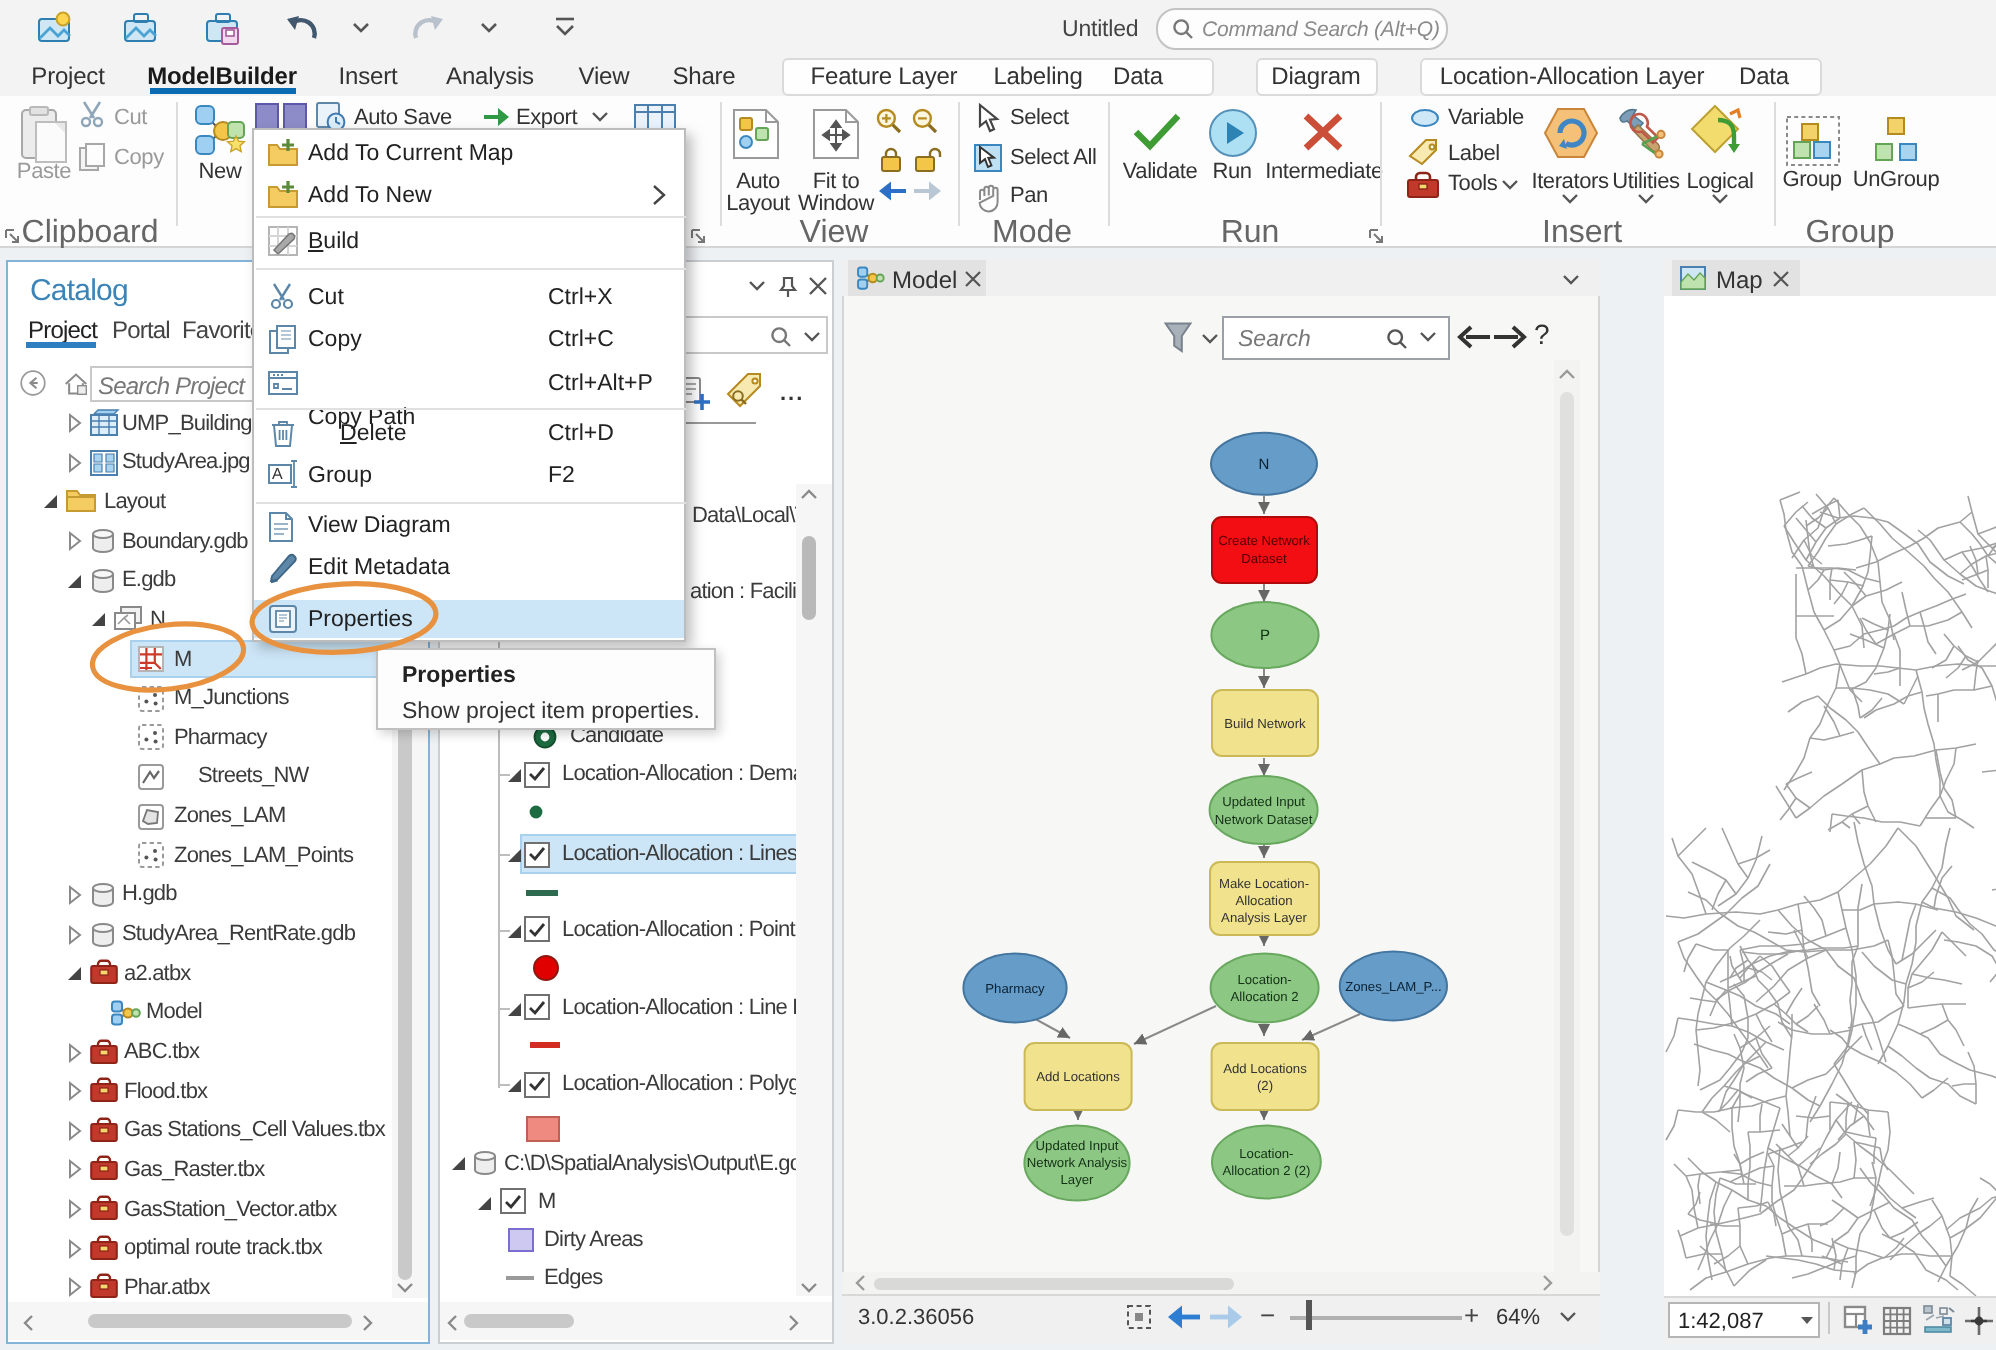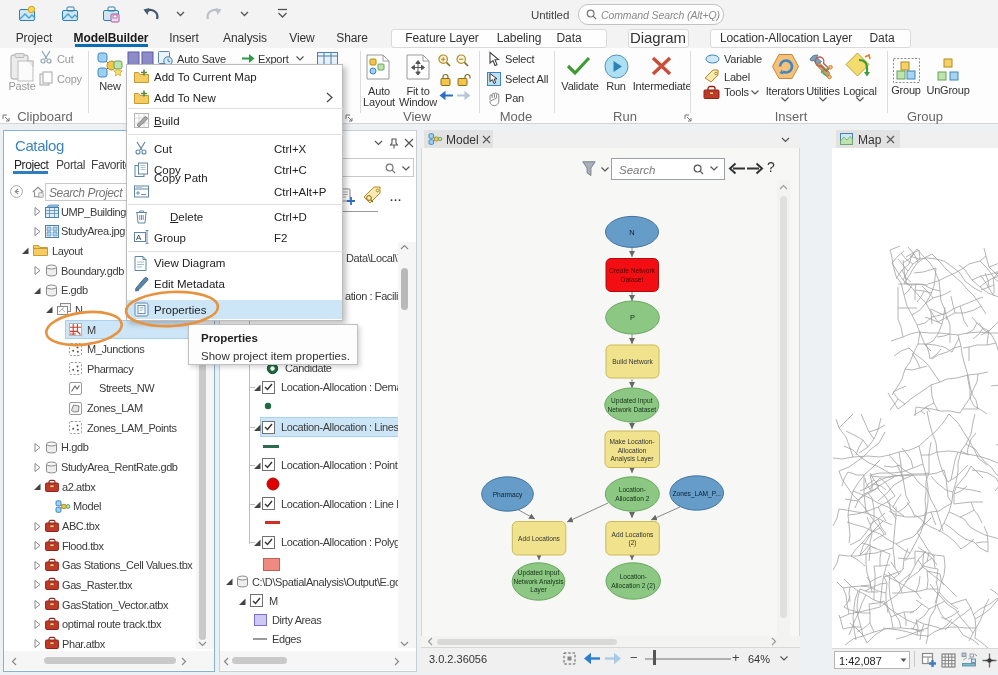--- a/index.html
+++ b/index.html
@@ -4,21 +4,21 @@
 <style>
 *{margin:0;padding:0;box-sizing:border-box}
 body{font-family:"Liberation Sans",sans-serif;background:#fff}
 #app{position:relative;width:998px;height:675px;overflow:hidden;background:#f1f1f1;font-family:"Liberation Sans",sans-serif}
 .a{position:absolute}
 .t{position:absolute;white-space:nowrap;line-height:14px;color:#3b3b3b;font-size:11.5px}
 #catalog .t,#contents .t{font-size:11px;letter-spacing:-0.4px}
 .tc{transform:translateX(-50%)}
 #ribbon .t{font-size:11px;letter-spacing:-0.2px}
 #app>.t{font-size:11.5px;letter-spacing:-0.1px}
-.grplabel{position:absolute;white-space:nowrap;font-size:13px;color:#666;line-height:12px;transform:translateX(-50%)}
+.grplabel{position:absolute;white-space:nowrap;font-size:16px;color:#666;line-height:12px;transform:translateX(-50%)}
 .vdiv{position:absolute;width:1px;background:#dcdcdc}
 svg{position:absolute;overflow:visible}
 </style>
 </head>
 <body>
 <div id="app">
 
 <div class="a" style="left:0;top:0;width:998px;height:28px;background:#f3f3f3"></div>
 <div class="t" style="left:531px;top:8px;font-size:11.5px;color:#444">Untitled</div>
 <div class="a" style="left:578px;top:4px;width:146px;height:21px;background:#fdfdfd;border:1px solid #c3c3c3;border-radius:10px"></div>
@@ -69,21 +69,21 @@
 <div class="a" style="left:75px;top:44px;width:73px;height:3px;background:#0b6cb4"></div>
 <div class="t tc" style="left:184px;top:31px;font-size:12px;color:#333">Insert</div>
 <div class="t tc" style="left:245px;top:31px;font-size:12px;color:#333">Analysis</div>
 <div class="t tc" style="left:302px;top:31px;font-size:12px;color:#333">View</div>
 <div class="t tc" style="left:352px;top:31px;font-size:12px;color:#333">Share</div>
 <div class="a" style="left:391px;top:29px;width:216px;height:19px;background:#fefefe;border:1px solid #dadada;border-radius:3px"></div>
 <div class="t tc" style="left:442px;top:31px;font-size:12px;color:#333">Feature Layer</div>
 <div class="t tc" style="left:519px;top:31px;font-size:12px;color:#333">Labeling</div>
 <div class="t tc" style="left:569px;top:31px;font-size:12px;color:#333">Data</div>
 <div class="a" style="left:628px;top:29px;width:61px;height:19px;background:#fefefe;border:1px solid #dadada;border-radius:3px"></div>
-<div class="t tc" style="left:658px;top:31px;font-size:15px;color:#333">Diagram</div>
+<div class="t tc" style="left:658px;top:31px;font-size:12px;color:#333">Diagram</div>
 <div class="a" style="left:710px;top:29px;width:201px;height:19px;background:#fefefe;border:1px solid #dadada;border-radius:3px"></div>
 <div class="t tc" style="left:786px;top:31px;font-size:12px;color:#333">Location-Allocation Layer</div>
 <div class="t tc" style="left:882px;top:31px;font-size:12px;color:#333">Data</div>
 
 <div class="a" style="left:0;top:48px;width:998px;height:76px;background:#fdfdfd;border-bottom:1px solid #d5d5d5"></div>
 <div id="ribbon" class="a" style="left:0;top:48px;width:998px;height:76px">
 
 <svg style="left:10px;top:5px" width="25" height="30" viewBox="0 0 25 30">
         <rect x="1" y="2" width="17" height="24" rx="2" fill="#ececec" stroke="#a8a8a8"></rect>
         <rect x="5" y="0.5" width="9" height="4" rx="1" fill="#e2e2e2" stroke="#b9b9b9"></rect>
@@ -1181,21 +1181,21 @@
         <path d="M6.5 3.5 h5 M6.5 5.5 h5 M6.5 7.5 h5" stroke="#9ab5c9" stroke-width="0.8"></path>
       </svg>
 <div class="t" style="left:27px;top:98px;color:#222">Copy</div>
 <div class="t" style="left:147px;top:98px;color:#222">Ctrl+C</div>
 <svg style="left:7px;top:119px" width="15" height="14" viewBox="0 0 15 14">
         <rect x="0.5" y="2" width="14" height="11" fill="#fff" stroke="#5d87a8"></rect>
         <path d="M0.5 5 h14" stroke="#5d87a8"></path>
         <path d="M2.5 3.5 h1 M4.5 3.5 h1 M6.5 3.5 h1" stroke="#5d87a8" stroke-width="0.9"></path>
         <path d="M3 8 h2 v2 h-2z M7 10.5 h5" stroke="#5d87a8" fill="none" stroke-width="0.9"></path>
       </svg>
-<div class="t" style="left:27px;top:106px;color:#222">Copy Path</div>
+<div class="t" style="left:27px;top:137px;color:#222">Copy Path</div>
 <div class="t" style="left:147px;top:119.5px;color:#222">Ctrl+Alt+P</div>
 <div class="a" style="left:1px;top:139px;width:215px;height:1px;background:#e0e0e0"></div>
 <svg style="left:8px;top:144px" width="13" height="15" viewBox="0 0 13 15">
         <path d="M2 3.5 h9 l-1 10.5 h-7z" fill="#fff" stroke="#5d87a8"></path>
         <path d="M1 3.5 h11 M4.5 3.5 V2 h4 v1.5 M4.8 6 v5 M6.5 6 v5 M8.2 6 v5" stroke="#5d87a8" fill="none" stroke-width="0.9"></path>
       </svg>
 <div class="t" style="left:43px;top:145.2px;color:#222"><span style="text-decoration:underline">D</span>elete</div>
 <div class="t" style="left:147px;top:145.2px;color:#222">Ctrl+D</div>
 <svg style="left:7px;top:165px" width="15" height="14" viewBox="0 0 15 14">
         <rect x="0.5" y="2.5" width="11" height="9" fill="#fff" stroke="#5d87a8"></rect>

